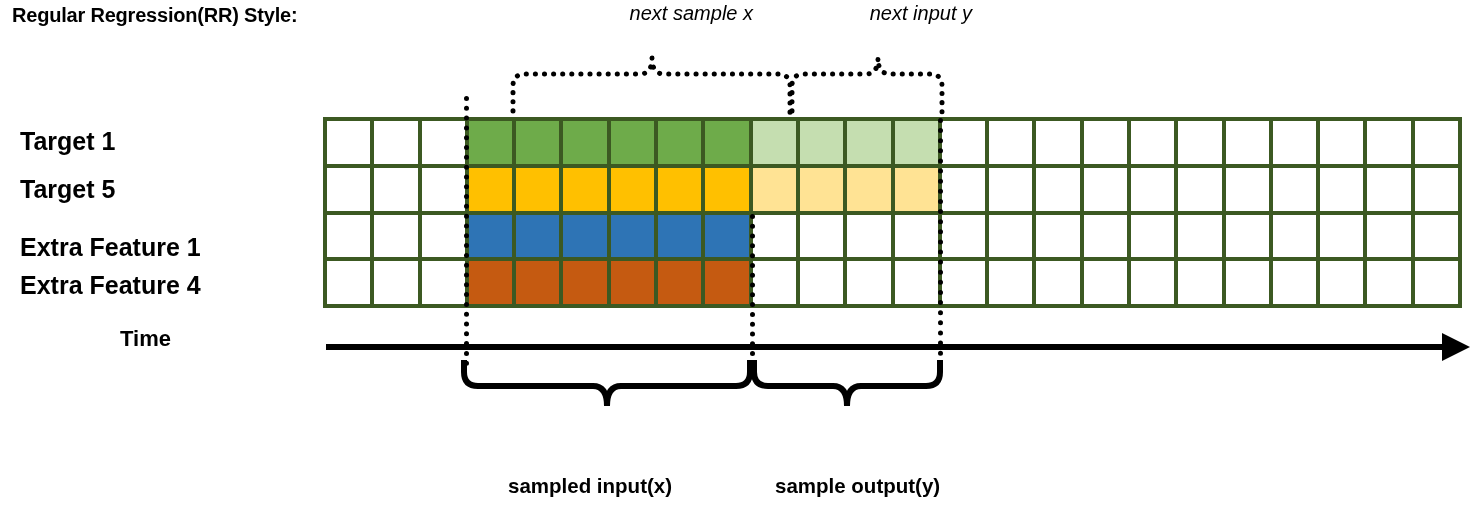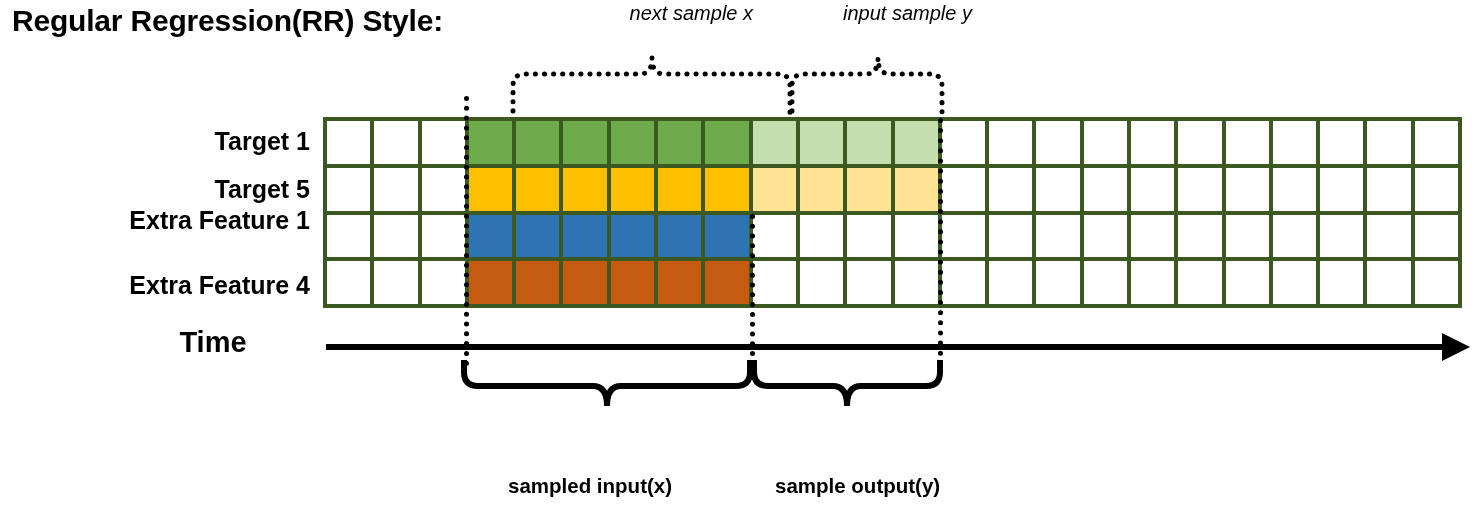--- a/index.html
+++ b/index.html
@@ -1,80 +1,80 @@
 <!DOCTYPE html>
 <html><head>
 <meta charset="utf-8">
 <style>
   html,body{margin:0;padding:0;background:#ffffff;}
   body{width:1476px;height:516px;position:relative;overflow:hidden;
        font-family:"Liberation Sans","DejaVu Sans",sans-serif;color:#000;}
   .abs{position:absolute;}
 
-  #title{left:12px;top:4px;font-size:30px;font-weight:bold;letter-spacing:-0.2px;
+  #title{left:12px;top:4px;font-size:20px;font-weight:bold;letter-spacing:-0.2px;
          white-space:nowrap;}
 
   .sample-label{font-size:20px;font-style:italic;font-weight:500;white-space:nowrap;
                 text-align:right;}
   #lbl-next-x{left:553px;top:2px;width:200px;}
   #lbl-next-y{left:782px;top:2px;width:190px;}
 
   
-  .rowlab{font-size:25px;font-weight:bold;text-align:right;white-space:nowrap;
-          left:0px;width:310px;height:48px;line-height:48px;}
+  .rowlab{font-size:25px;font-weight:bold;text-align:left;white-space:nowrap;
+          left:0px;width:310px;height:48px;line-height:48px;padding-left:20px;}
 
   
   #grid{left:323px;top:117px;width:1139px;height:191px;
         background:#3C5922;display:grid;
         grid-template-columns:repeat(24,1fr);
         grid-template-rows:repeat(4,1fr);
         gap:4px;padding:4px;box-sizing:border-box;}
   .cell{background:#ffffff;}
   .c-green{background:#6EAB4A;}
   .c-lgreen{background:#C5DEB0;}
   .c-yellow{background:#FFC000;}
   .c-lyellow{background:#FFE394;}
   .c-blue{background:#2E74B5;}
   .c-orange{background:#C55A11;}
 
   
-  #time-label{left:120px;top:326px;width:186px;text-align:center;
-              font-size:29px;font-weight:bold;}
+  #time-label{left:120px;top:326px;width:186px;text-align:left;
+              font-size:22px;font-weight:bold;}
   #time-axis{left:320px;top:320px;width:1150px;height:56px;}
 
   
   .dotline{width:0;border-left:5px dotted #000;}
 
   
   #top-braces{left:495px;top:34px;width:470px;height:86px;}
   #bot-braces{left:450px;top:360px;width:520px;height:60px;}
 
   
   .caption{font-size:20.5px;font-weight:bold;line-height:25px;white-space:pre;}
   #cap-x{left:508px;top:423px;}
   #cap-y{left:775px;top:423px;}
 </style>
 </head>
 <body>
 
 <div class="abs" id="title">Regular Regression(RR) Style:</div>
 
 <div class="abs sample-label" id="lbl-next-x">next sample x</div>
-<div class="abs sample-label" id="lbl-next-y">input sample y</div>
+<div class="abs sample-label" id="lbl-next-y">next input y</div>
 
 <svg class="abs" id="top-braces" viewBox="0 0 470 86">
 
   <path d="M18,86 L18,52 Q18,40 30,40 L145,40 Q157,40 157,24 Q157,40 169,40 L283,40 Q295,40 295,52 L295,86" fill="none" stroke="#000" stroke-width="5" stroke-dasharray="0.1 9" stroke-linecap="round"></path>
 
   <path d="M297,86 L297,52 Q297,40 309,40 L371,40 Q383,40 383,24 Q383,40 395,40 L435,40 Q447,40 447,52 L447,86" fill="none" stroke="#000" stroke-width="5" stroke-dasharray="0.1 9" stroke-linecap="round"></path>
 </svg>
 
 <div class="abs rowlab" style="top:117px">Target 1</div>
 <div class="abs rowlab" style="top:165px">Target 5</div>
-<div class="abs rowlab" style="top:196px">Extra Feature 1</div>
+<div class="abs rowlab" style="top:223px">Extra Feature 1</div>
 <div class="abs rowlab" style="top:261px">Extra Feature 4</div>
 
 <div class="abs" id="grid">
     <div class="cell"></div>
     <div class="cell"></div>
     <div class="cell"></div>
     <div class="cell c-green"></div>
     <div class="cell c-green"></div>
     <div class="cell c-green"></div>
     <div class="cell c-green"></div>

